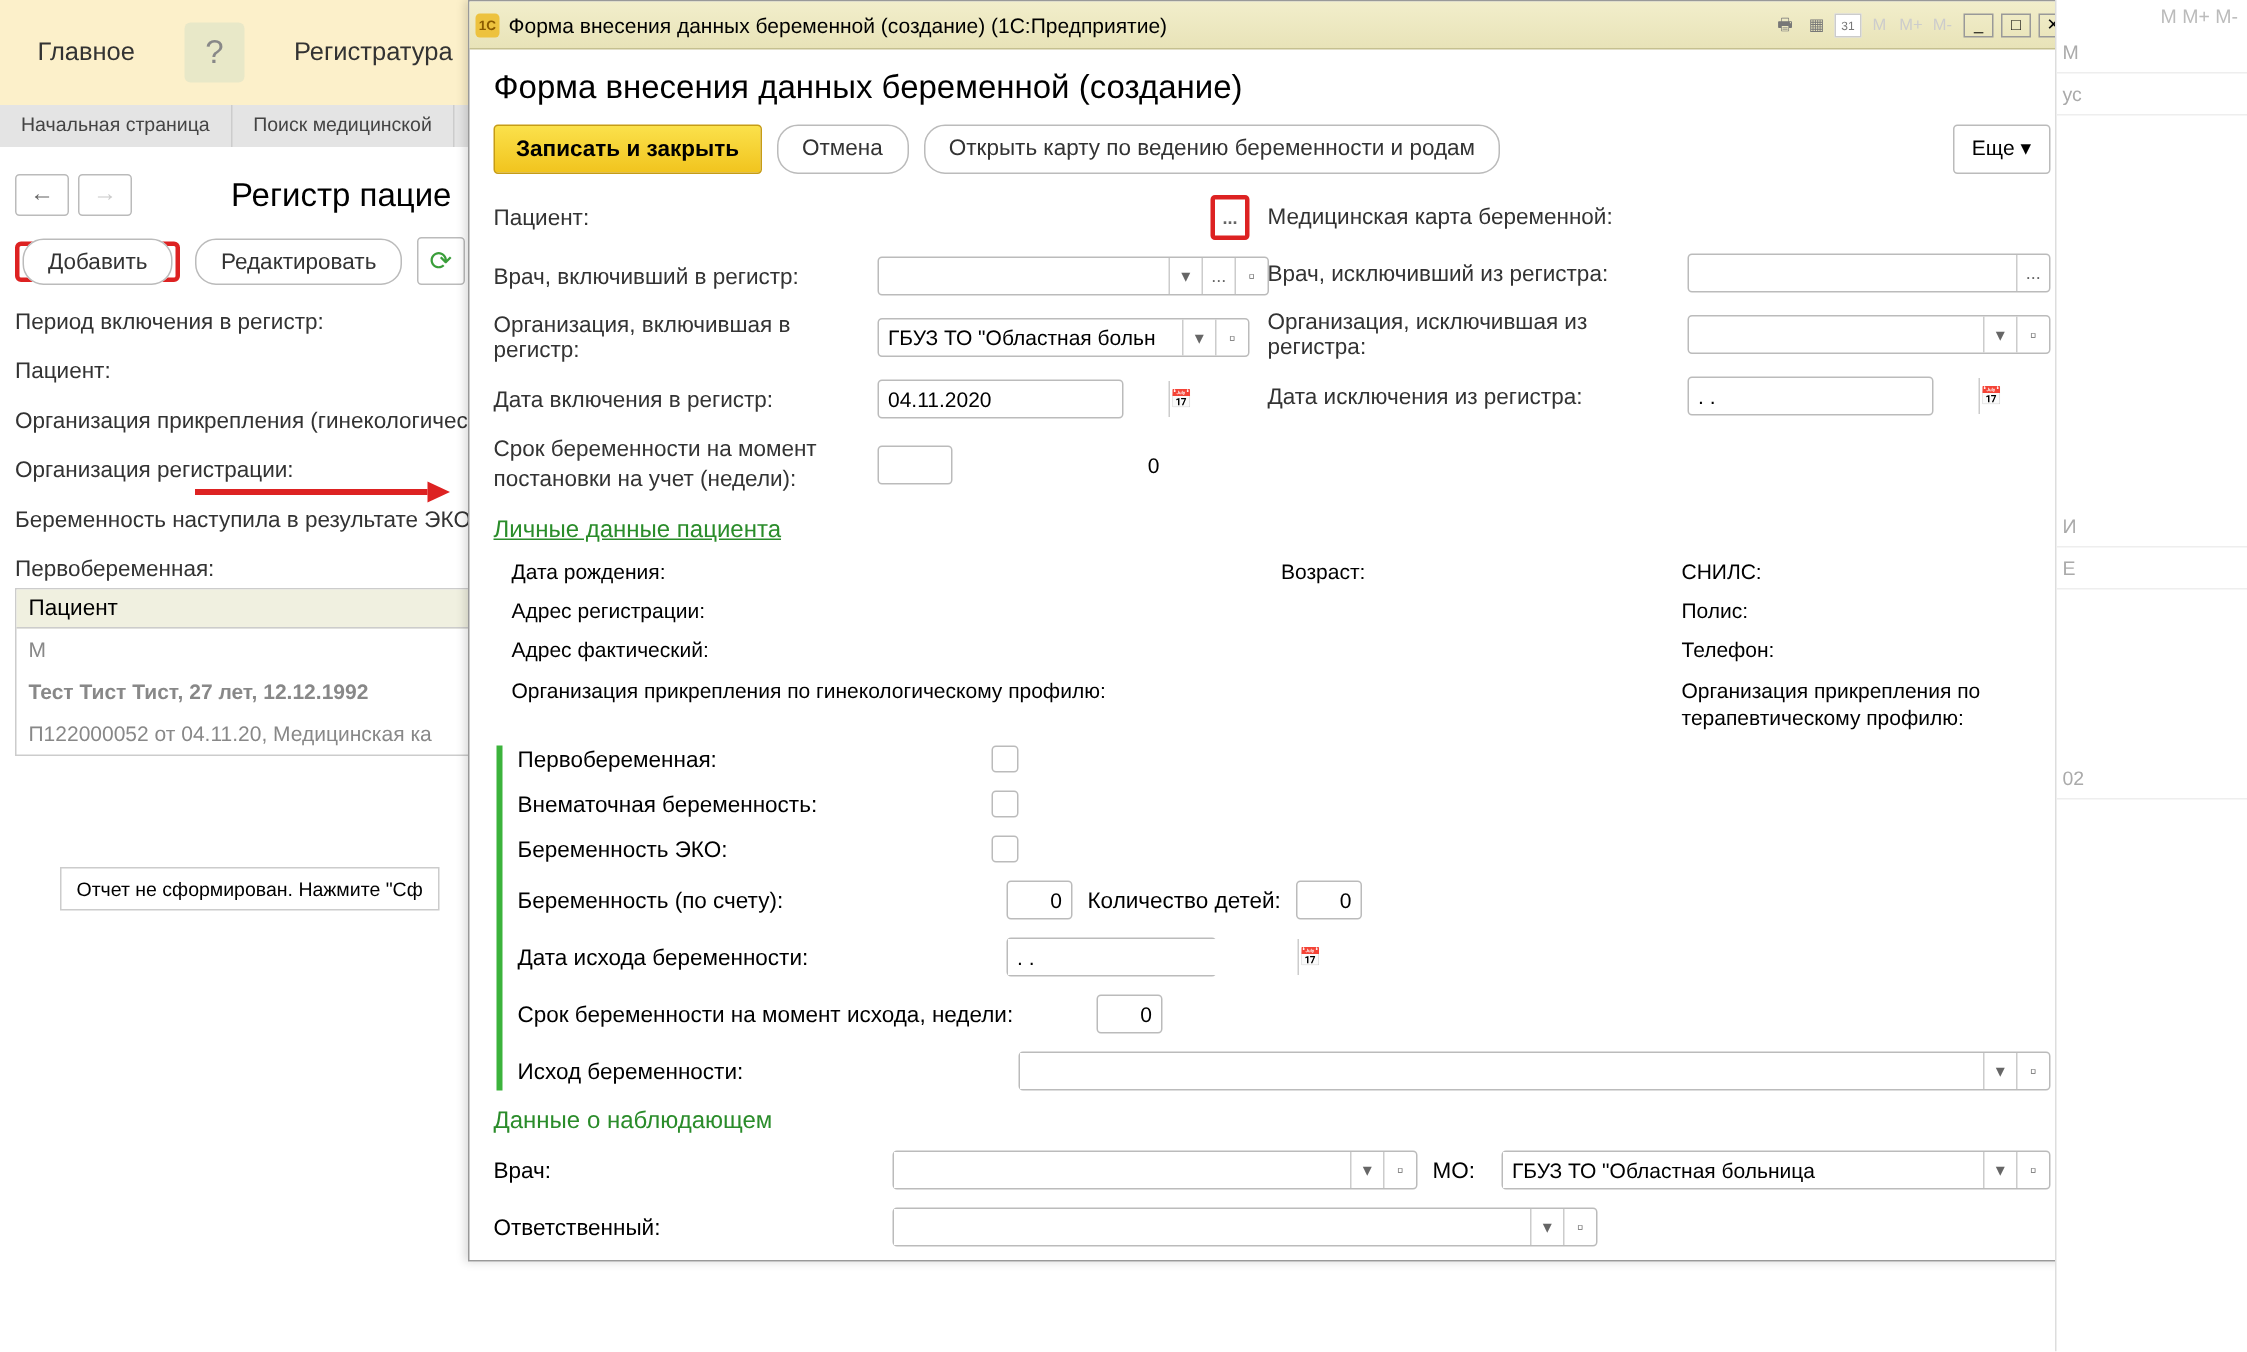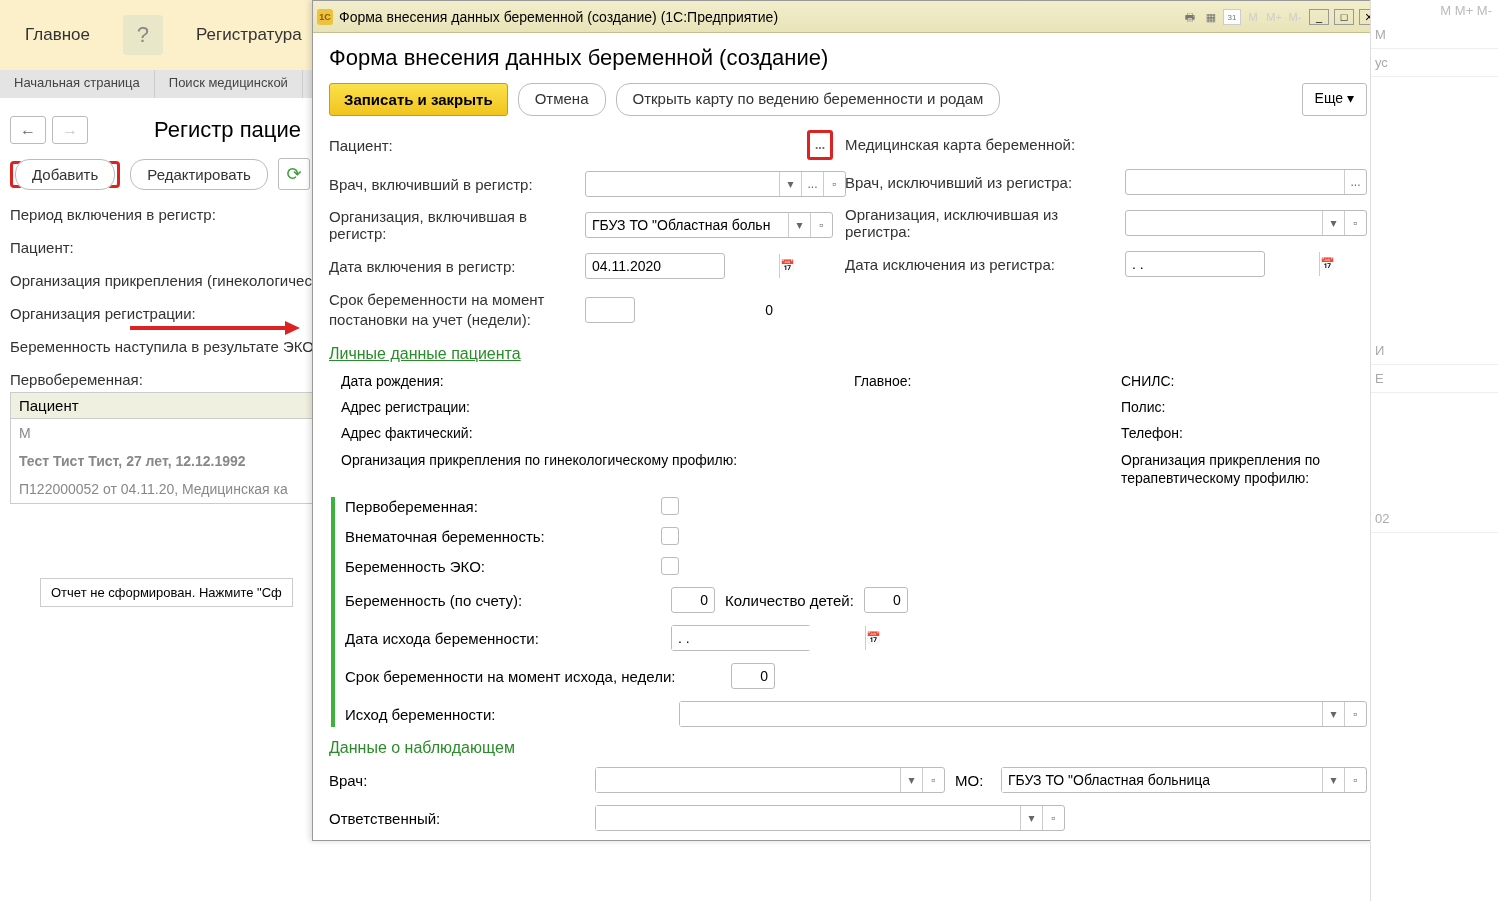--- a/index.html
+++ b/index.html
@@ -55,21 +55,21 @@
 .field-row { display: flex; align-items: center; margin-bottom: 10px; min-height: 28px; }
 .field-row .lbl { width: 256px; font-size: 15px; color: #333; flex-shrink: 0; }
 .col-right .field-row .lbl { width: 280px; }
 .small-input-wrap .lbl { width: 256px; }
 .field-row .lbl.multi { line-height: 1.3; }
 .inp-wrap { flex: 1; display: flex; border: 1px solid #bbb; border-radius: 3px; height: 26px; }
 .inp-wrap input { border: none; flex: 1; padding: 0 6px; font-size: 14px; outline: none; background: transparent; }
 .inp-btn { width: 22px; border-left: 1px solid #ccc; text-align: center; line-height: 24px; font-size: 12px; color: #666; cursor: pointer; }
 .patient-select { flex: 1; border: 3px solid #d22; border-radius: 3px; height: 30px; width: 26px; flex: none; margin-left: auto; display: flex; }
 .patient-select .inp-btn { border: none; width: 100%; font-weight: bold; }
-.inp-date { width: 140px; flex: none; }
+.inp-date { width: 164px; flex: none; }
 .inp-num { width: 50px; flex: none; }
 .inp-num input { text-align: right; }
 
 .section-h { color: #2a8c2a; font-size: 16px; margin: 6px 0 10px 0; }
 .section-h.und { text-decoration: underline; }
 .sub { margin-left: 12px; }
 .info-row { display: flex; margin-bottom: 10px; font-size: 15px; gap: 21px; }
 .info-row .cell { flex: 1; }
 .info-row .cell.wide { flex: 2; }
 .green-bar { border-left: 4px solid #3cb33c; padding-left: 10px; margin-left: 2px; }
@@ -245,21 +245,21 @@
             <span class="inp-btn">📅</span>
           </span>
         </div>
       </div>
     </div>
 
     <div class="section-h und">Личные данные пациента</div>
     <div class="sub">
       <div class="info-row">
         <span class="cell wide">Дата рождения:</span>
-        <span class="cell">Главное:</span>
+        <span class="cell">Возраст:</span>
         <span class="cell">СНИЛС:</span>
       </div>
       <div class="info-row">
         <span class="cell wide">Адрес регистрации:</span>
         <span class="cell"></span>
         <span class="cell">Полис:</span>
       </div>
       <div class="info-row">
         <span class="cell wide">Адрес фактический:</span>
         <span class="cell"></span>

